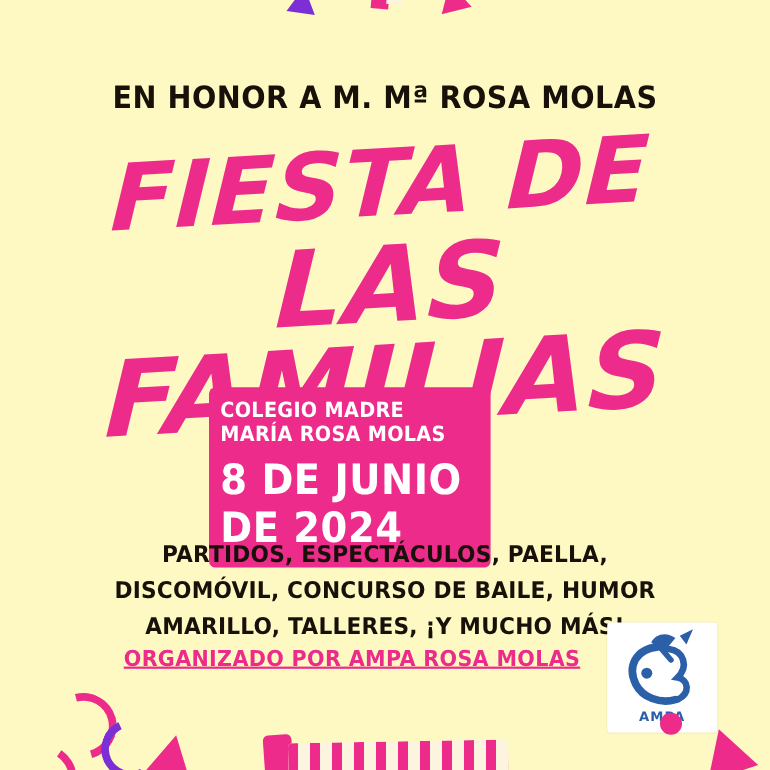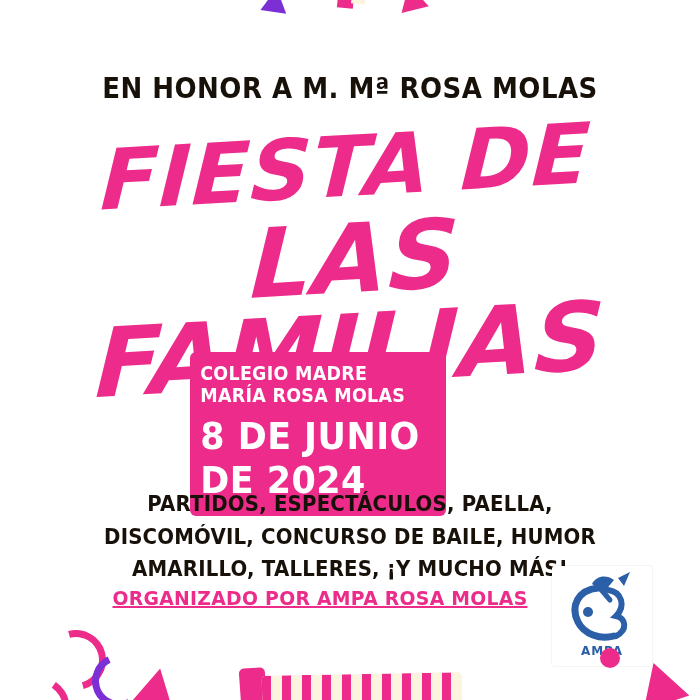--- a/index.html
+++ b/index.html
@@ -10,21 +10,21 @@
     width: 700px;
     height: 700px;
     background: #fcd348;
     font-family: "Liberation Sans", sans-serif;
     overflow: hidden;
   }
   .poster {
     position: relative;
     width: 700px;
     height: 700px;
-    background: #ffffff;
+    background: #fef9c3;
     overflow: hidden;
   }
 
   
   .confetti {
     position: absolute;
     pointer-events: none;
   }
   .c-tri {
     width: 0;

